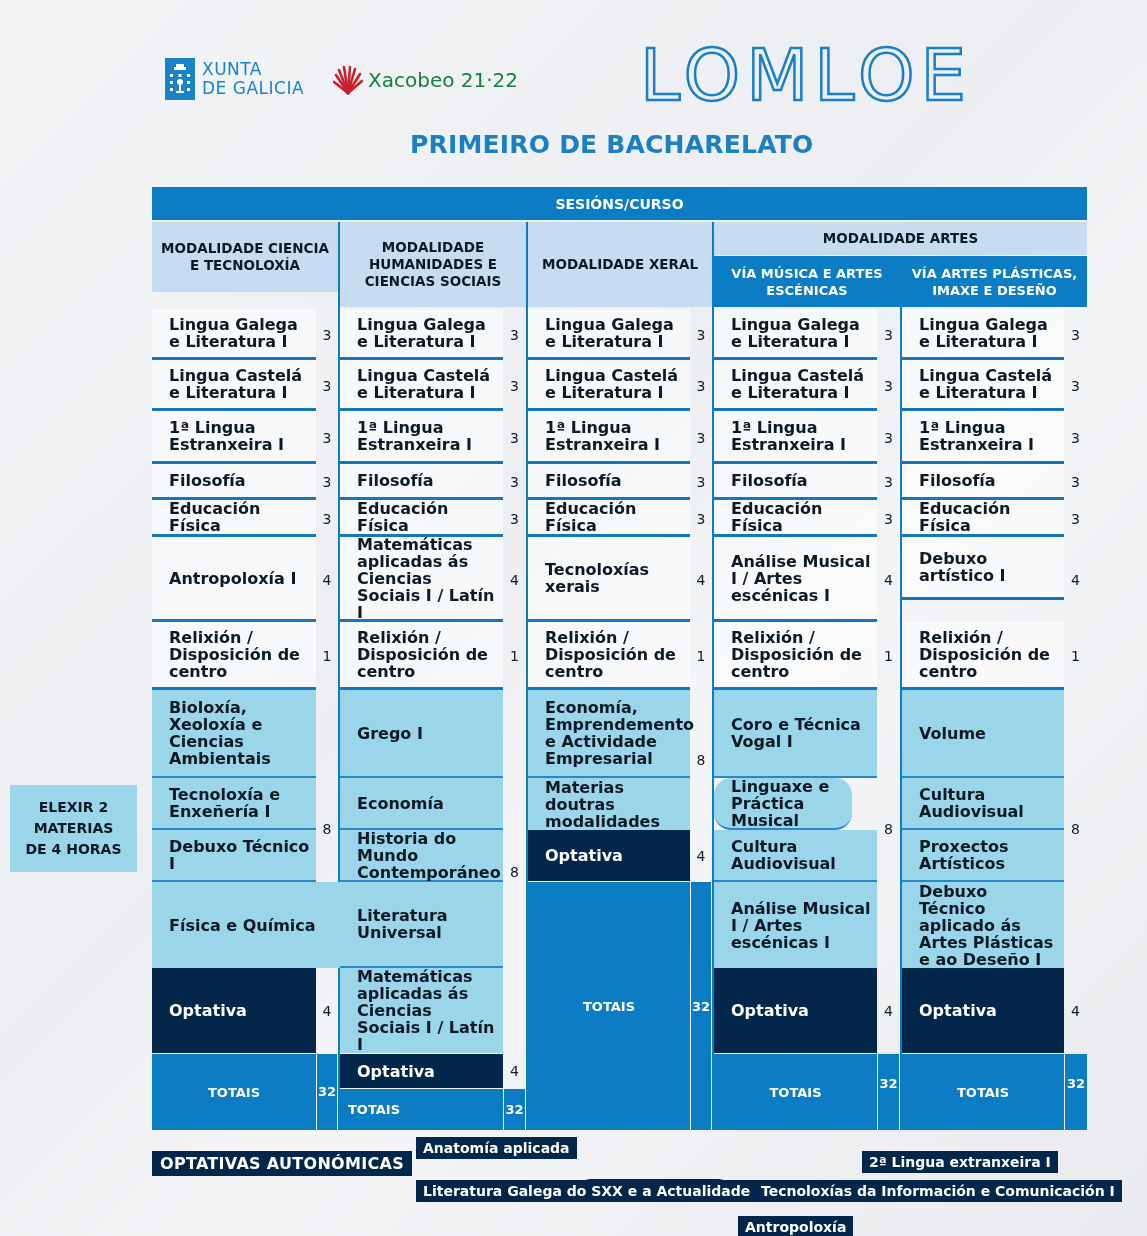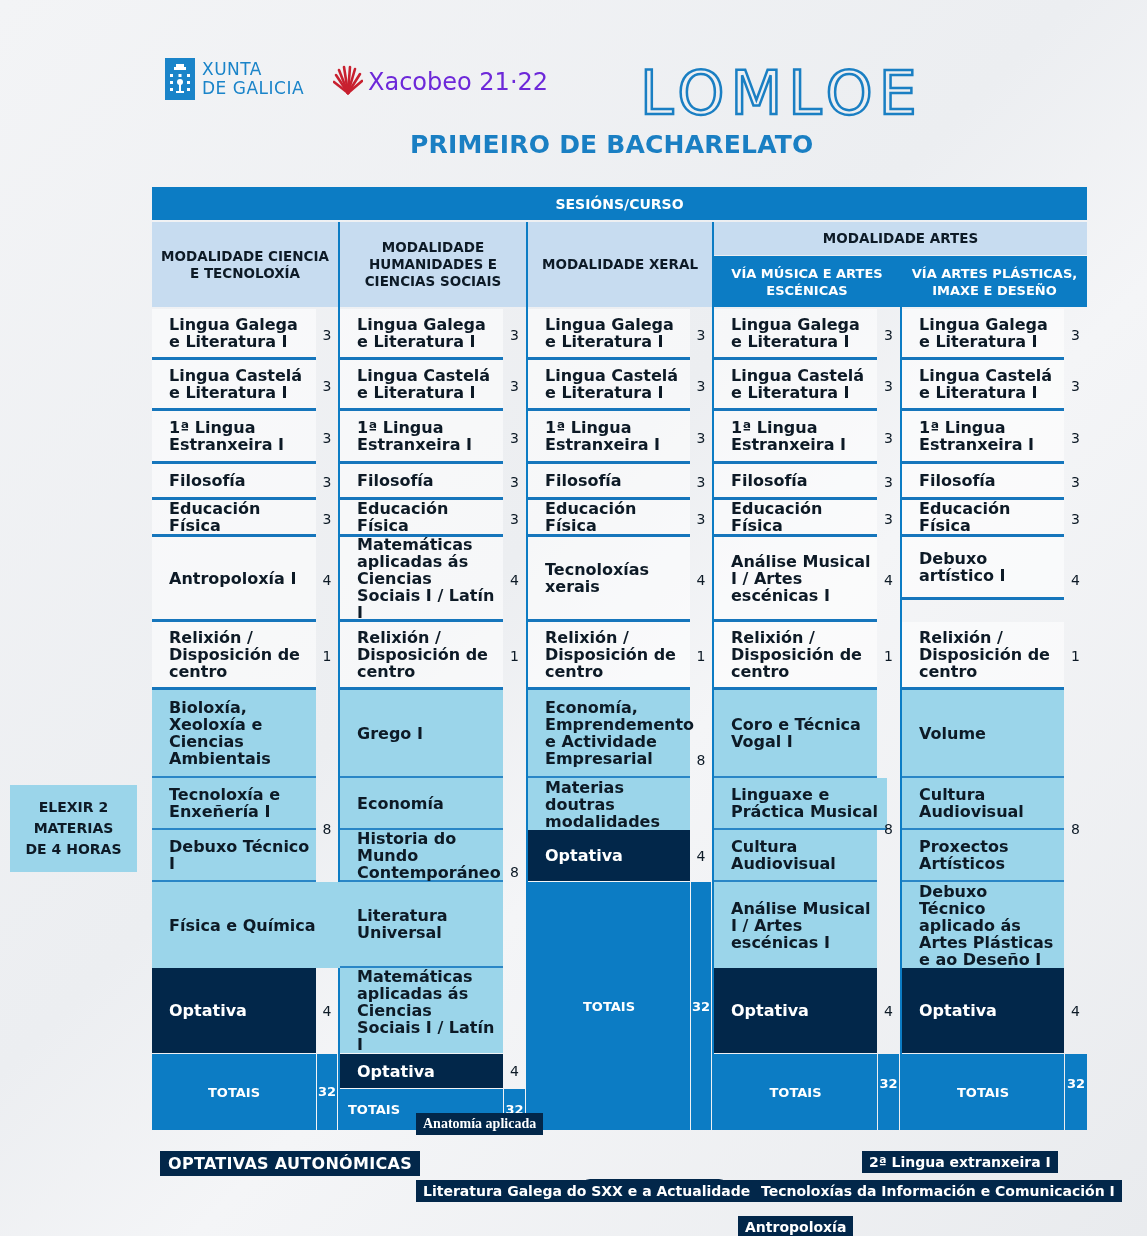--- a/index.html
+++ b/index.html
@@ -9,22 +9,22 @@
     font-family: "DejaVu Sans", "Liberation Sans", sans-serif;
     background: linear-gradient(135deg, #f3f4f6 0%, #eceef1 45%, #f4f5f7 60%, #e9ebee 100%);
     color: #0d1a26;
   }
   .abs { position: absolute; }
   
   .xunta-logo { left: 165px; top: 58px; width: 30px; height: 42px; background: #1a84c9; border-radius: 1px; }
   .xunta-logo svg { width: 30px; height: 42px; display: block; }
   .xunta-text { left: 202px; top: 60px; color: #1a84c9; font-size: 17px; line-height: 19px; letter-spacing: 0.5px; font-family: "DejaVu Sans", sans-serif; }
   .xacobeo-logo { left: 333px; top: 65px; width: 30px; height: 30px; }
-  .xacobeo-text { left: 368px; top: 68px; color: #6d28d9; font-size: 24px; font-family: "DejaVu Sans", sans-serif; }
-  .lomloe { left: 640px; top: 28px; font-size: 60px; font-weight: normal; letter-spacing: 6px; color: transparent; -webkit-text-stroke: 2.5px #1a7fc3; font-family: "DejaVu Sans", sans-serif; line-height: 95px; margin-top: 18px; }
+  .xacobeo-text { left: 368px; top: 68px; color: #15803d; font-size: 20px; font-family: "DejaVu Sans", sans-serif; }
+  .lomloe { left: 640px; top: 28px; font-size: 72px; font-weight: normal; letter-spacing: 6px; color: transparent; -webkit-text-stroke: 2.5px #1a7fc3; font-family: "DejaVu Sans", sans-serif; line-height: 95px; }
   .subtitle { left: 410px; top: 122px; font-size: 25px; font-weight: bold; color: #1a7fc3; font-family: "DejaVu Sans", sans-serif; letter-spacing: 0.2px; line-height: 46px; }
 
   
   .sesions { left: 152px; top: 187px; width: 935px; height: 33px; background: #0c7cc4; color: #fff; font-weight: bold; font-size: 14px; display: flex; align-items: center; justify-content: center; }
   .hdr { background: #c7dcf0; color: #0d1a26; font-weight: bold; font-size: 13.5px; display: flex; align-items: center; justify-content: center; text-align: center; line-height: 17px; padding: 0 8px; }
   .hdr-blue { background: #0c7cc4; color: #fff; font-weight: bold; font-size: 13px; display: flex; align-items: center; justify-content: center; text-align: center; line-height: 17px; padding: 0 8px; }
   .vline { background: #0c7cc4; width: 2px; }
   .cell { display: flex; align-items: center; font-weight: bold; font-size: 16px; line-height: 17px; padding-left: 17px; padding-right: 6px; }
   .cell-light { background: rgba(255,255,255,0.55); color: #0d1a26; border-bottom: 3px solid #1676bc; }
   .cell-sky { background: #9bd5ea; color: #0d1a26; border-bottom: 2px solid #2a86c6; }
@@ -75,21 +75,21 @@
         <path d="M15 28 L29 16"></path>
         <path d="M15 28 L1 17"></path>
     </g>
   </svg>
 </div>
 <div class="abs xacobeo-text">Xacobeo 21·22</div>
 <div class="abs lomloe">LOMLOE</div>
 <div class="abs subtitle">PRIMEIRO DE BACHARELATO</div>
 
 <div class="abs sesions">SESIÓNS/CURSO</div>
-<div class="abs hdr" style="left:152px;top:222px;width:186px;height:85px;">MODALIDADE CIENCIA E TECNOLOXÍA</div>
+<div class="abs hdr" style="left:152px;top:222px;width:186px;height:70px;">MODALIDADE CIENCIA E TECNOLOXÍA</div>
 <div class="abs hdr" style="left:340px;top:222px;width:186px;height:85px;">MODALIDADE HUMANIDADES E CIENCIAS SOCIAIS</div>
 <div class="abs hdr" style="left:528px;top:222px;width:184px;height:85px;">MODALIDADE XERAL</div>
 <div class="abs hdr" style="left:714px;top:222px;width:373px;height:33px;">MODALIDADE ARTES</div>
 <div class="abs hdr-blue" style="left:714px;top:256px;width:186px;height:51px;">VÍA MÚSICA E ARTES ESCÉNICAS</div>
 <div class="abs hdr-blue" style="left:902px;top:256px;width:185px;height:51px;">VÍA ARTES PLÁSTICAS, IMAXE E DESEÑO</div>
 
 <div class="abs vline" style="left:338px;top:222px;height:908px;"></div>
 <div class="abs vline" style="left:526px;top:222px;height:908px;"></div>
 <div class="abs vline" style="left:712px;top:222px;height:908px;"></div>
 <div class="abs vline" style="left:900px;top:256px;height:874px;"></div>
@@ -190,21 +190,21 @@
 
 <div class="abs cell cell-sky" style="left:528px;top:690px;width:162px;height:88px;">Economía, Emprendemento e Actividade Empresarial</div>
 <div class="abs cell cell-sky" style="left:528px;top:778px;width:162px;height:52px;border-bottom:none;">Materias doutras modalidades</div>
 <div class="abs num" style="left:690px;top:690px;width:22px;height:140px;">8</div>
 <div class="abs cell cell-navy" style="left:528px;top:830px;width:162px;height:51px;">Optativa</div>
 <div class="abs num" style="left:690px;top:830px;width:22px;height:51px;">4</div>
 <div class="abs totais" style="left:528px;top:882px;width:162px;height:248px;">TOTAIS</div>
 <div class="abs num-blue" style="left:691px;top:882px;width:20px;height:248px;align-items:center;">32</div>
 
 <div class="abs cell cell-sky" style="left:714px;top:690px;width:163px;height:88px;">Coro e Técnica Vogal I</div>
-<div class="abs cell cell-sky" style="left:714px;top:778px;width:173px;height:52px;">Linguaxe e Práctica Musical</div>
+<div class="abs cell cell-sky" style="left:714px;top:778px;width:138px;height:52px;border-radius:17px;">Linguaxe e Práctica Musical</div>
 <div class="abs cell cell-sky" style="left:714px;top:830px;width:163px;height:52px;">Cultura Audiovisual</div>
 <div class="abs cell cell-sky" style="left:714px;top:882px;width:163px;height:86px;border-bottom:none;">Análise Musical I / Artes escénicas I</div>
 <div class="abs num" style="left:877px;top:690px;width:23px;height:278px;">8</div>
 <div class="abs cell cell-navy" style="left:714px;top:968px;width:163px;height:85px;">Optativa</div>
 <div class="abs num" style="left:877px;top:968px;width:23px;height:85px;">4</div>
 <div class="abs totais" style="left:714px;top:1054px;width:163px;height:76px;">TOTAIS</div>
 <div class="abs num-blue" style="left:878px;top:1054px;width:21px;height:76px;padding-top:22px;">32</div>
 
 <div class="abs cell cell-sky" style="left:902px;top:690px;width:162px;height:88px;">Volume</div>
 <div class="abs cell cell-sky" style="left:902px;top:778px;width:162px;height:52px;">Cultura Audiovisual</div>
@@ -217,19 +217,19 @@
 <div class="abs num-blue" style="left:1065px;top:1054px;width:22px;height:76px;padding-top:22px;">32</div>
 
 <div class="abs elexir">
   <div>
     <div>ELEXIR 2</div>
     <div>MATERIAS</div>
     <div>DE 4 HORAS</div>
   </div>
 </div>
 
-<div class="abs opt-label" style="left:160px;top:1151px;">OPTATIVAS AUTONÓMICAS</div>
-<div class="abs opt-chip" style="left:416px;top:1113px;font-family:Liberation Serif, serif;">Anatomía aplicada</div>
+<div class="abs opt-label" style="left:152px;top:1151px;">OPTATIVAS AUTONÓMICAS</div>
+<div class="abs opt-chip" style="left:416px;top:1137px;">Anatomía aplicada</div>
 <div class="abs opt-chip" style="left:580px;top:1179px;border-radius:10px;">Cultura científica</div>
 <div class="abs opt-chip" style="left:738px;top:1216px;text-align:center;">Antropoloxía</div>
 <div class="abs opt-chip" style="left:862px;top:1151px;">2ª Lingua extranxeira I</div>
 <div class="abs opt-chip" style="left:416px;top:1180px;">Literatura Galega do SXX e a Actualidade</div>
 <div class="abs opt-chip" style="left:754px;top:1180px;">Tecnoloxías da Información e Comunicación I</div>
 
 </body></html>

